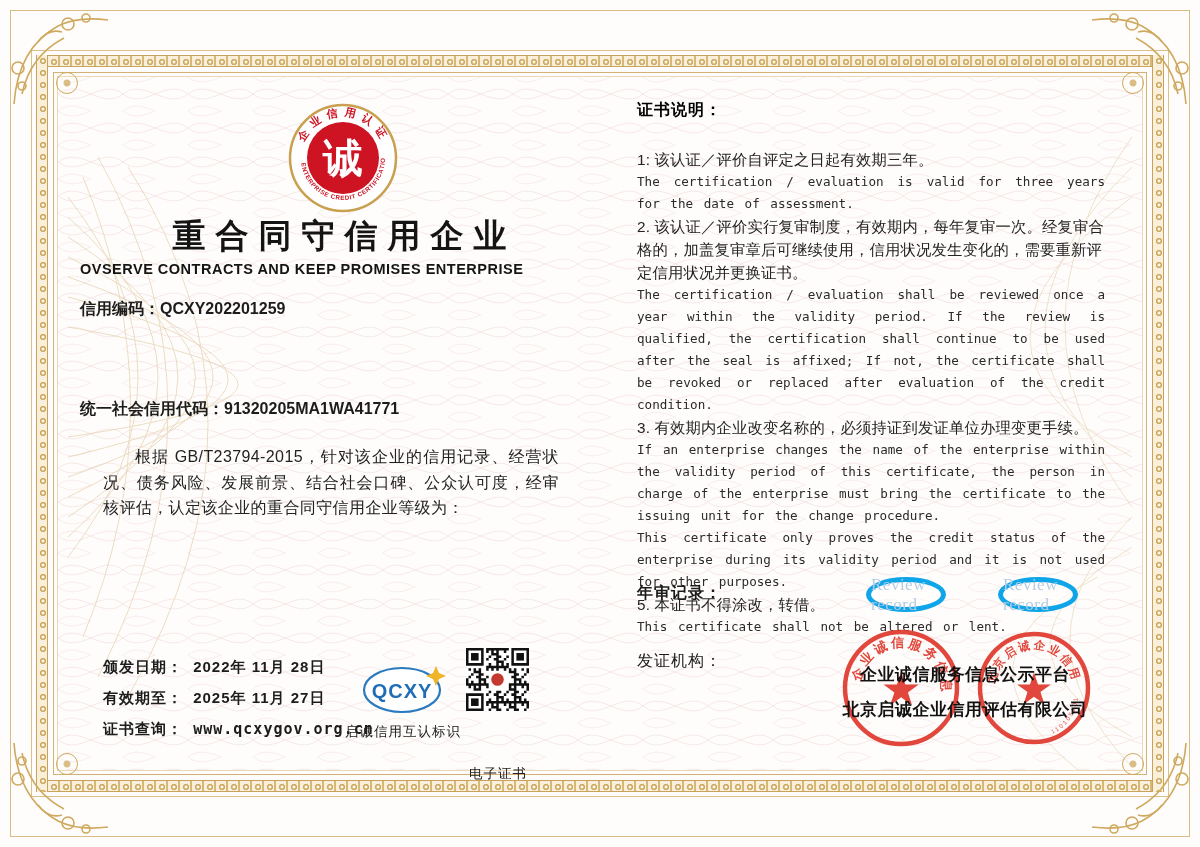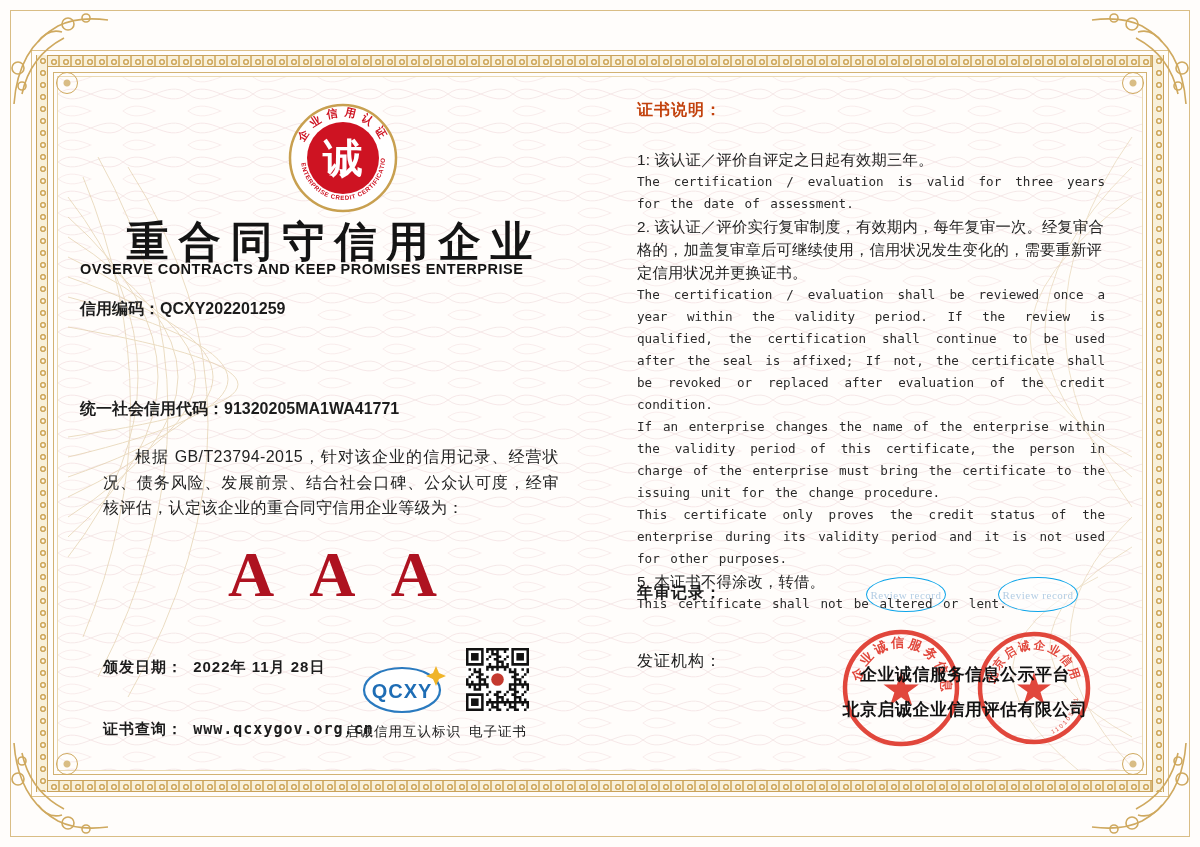--- a/index.html
+++ b/index.html
@@ -27,48 +27,48 @@
              background:radial-gradient(circle, #d9bd85 3px, rgba(0,0,0,0) 4px); }
   .flourish { position:absolute; width:110px; height:110px; }
 
   
   .guilloche { position:absolute; left:58px; top:77px; width:1084px; height:693px; z-index:0; }
 
   
   .abs { position:absolute; }
 
   
-  .title { left:82px; width:505px; top:214px; text-align:center; font-size:42px; font-weight:700;
+  .title { left:92px; width:505px; top:214px; text-align:center; font-size:33px; font-weight:700;
            letter-spacing:10px; color:#141414; z-index:2; }
   .subtitle { left:80px; width:505px; top:261px; font-size:14.5px; font-weight:700;
               letter-spacing:0.5px; color:#141414; z-index:2; }
   .credit-line { left:80px; width:505px; top:299px; text-align:left; font-size:16px; font-weight:700; color:#1c1c1c; z-index:2; }
   .company { left:60px; width:545px; top:340px; text-align:center; font-size:25px; font-weight:700;
              letter-spacing:2px; color:#cc2524; z-index:2; }
   .uscc { left:80px; width:505px; top:399px; font-size:16px; font-weight:700; color:#1c1c1c; z-index:2; }
   .assessment { left:103px; width:456px; top:444px; font-size:16px; line-height:25.5px; text-align:justify;
                 text-indent:2em; color:#222; letter-spacing:0.4px; z-index:2; }
   .grade { left:80px; width:505px; top:538px; text-align:center; font-family:"Liberation Serif","DejaVu Serif",serif;
            font-size:64px; font-weight:700; color:#ae1220; letter-spacing:0.55em; text-indent:0.55em; z-index:2; }
   .date-row { left:103px; font-size:15px; color:#1c1c1c; z-index:2; white-space:nowrap; }
   .date-row .lbl { font-weight:700; letter-spacing:1px; }
   .date-row .val { font-weight:700; margin-left:6px; letter-spacing:1px; }
   .url-val { font-family:"DejaVu Sans Mono","Liberation Mono",monospace; font-weight:700; letter-spacing:0.5px;margin-top:29px; }
   .caption { font-size:13.5px; color:#222; text-align:center; z-index:2; letter-spacing:1px; }
 
   
   .notes { left:637px; top:100px; width:468px; z-index:2; }
-  .notes h3 { font-size:16px; font-weight:700; color:#c2410c; letter-spacing:1px; margin-bottom:27px; }
+  .notes h3 { font-size:16px; font-weight:700; color:#000000; letter-spacing:1px; margin-bottom:27px; }
   .notes .zh { font-size:15.3px; line-height:23px; color:#232323; letter-spacing:0.2px; }
   .notes .en { font-family:"DejaVu Sans Mono","Liberation Mono",monospace; font-size:12.6px; line-height:22px;
                color:#2a2a2a; text-align:justify; word-spacing:3px; }
   .annual-label { left:637px; top:583px; font-size:16px; font-weight:700; color:#1b1b1b; letter-spacing:1px; z-index:2; }
-  .stamp { position:absolute; width:80px; height:35px; border:1px solid #0ea5e9; border-radius:50%;
+  .stamp { position:absolute; width:80px; height:35px; border:5px solid #0ea5e9; border-radius:50%;
            background:rgba(255,255,255,0.55); color:#b3cde4; font-family:"Liberation Serif","DejaVu Serif",serif;
-           font-size:11px; display:flex; align-items:center; justify-content:center; letter-spacing:0.5px; z-index:1; }
+           font-size:17px; display:flex; align-items:center; justify-content:center; letter-spacing:0.5px; z-index:1; }
   .issuer-label { left:637px; top:651px; font-size:16px; font-weight:400; color:#1b1b1b; letter-spacing:1px; z-index:3; }
   .issuer-line { left:757px; width:416px; text-align:center; font-size:17px; font-weight:700; color:#111; z-index:3; letter-spacing:0.5px; }
   .seals { left:830px; top:608px; width:280px; height:165px; z-index:2; opacity:0.92; }
 
   svg text { font-family:"Liberation Sans","DejaVu Sans",sans-serif; }
 </style>
 </head>
 <body>
 
 <div class="page">
@@ -186,25 +186,28 @@
     <span>信用编码：</span><span>QCXY202201259</span>
   </div>
 
 
   <div class="abs uscc">
     <span>统一社会信用代码：</span><span>91320205MA1WA41771</span>
   </div>
 
   <div class="abs assessment">根据 GB/T23794-2015，针对该企业的信用记录、经营状况、债务风险、发展前景、结合社会口碑、公众认可度，经审核评估，认定该企业的重合同守信用企业等级为：</div>
 
-  <div class="abs grade">AAA</div>
 
   <div class="abs date-row" style="top:658px;">
     <span class="lbl">颁发日期：</span>
     <span class="val">2022年 11月 28日</span>
+  </div>
+  <div class="abs date-row" style="top:689px;">
+    <span class="lbl">有效期至：</span>
+    <span class="val">2025年 11月 27日</span>
   </div>
   <div class="abs date-row" style="top:720px;">
     <span class="lbl">证书查询：</span>
     <span class="val url-val">www.qcxygov.org.cn</span>
   </div>
 
   <svg class="abs" style="left:360px;top:662px;z-index:2;" width="90" height="54" viewBox="0 0 90 54">
     <ellipse cx="42" cy="28" rx="38" ry="22" fill="#ffffff" stroke="#2a7abf" stroke-width="2.2"></ellipse>
     <text x="42" y="36" text-anchor="middle" font-size="20" font-weight="bold" fill="#1e6db5" letter-spacing="1">QCXY</text>
     <path d="M76 4 l3 7 7 3 -7 3 -3 7 -3 -7 -7 -3 7 -3 z" fill="#f0b429"></path>
@@ -220,28 +223,29 @@
       <path d="M0 0 h7 v7 h-7 z M1 1 v5 h5 v-5 z" fill-rule="evenodd"></path>
       <rect x="2" y="2" width="3" height="3"></rect>
       <path d="M18 0 h7 v7 h-7 z M19 1 v5 h5 v-5 z" fill-rule="evenodd"></path>
       <rect x="20" y="2" width="3" height="3"></rect>
       <path d="M0 18 h7 v7 h-7 z M1 19 v5 h5 v-5 z" fill-rule="evenodd"></path>
       <rect x="2" y="20" width="3" height="3"></rect>
     </g>
     <circle cx="12.5" cy="12.5" r="3.4" fill="#ffffff"></circle>
     <circle cx="12.5" cy="12.5" r="2.5" fill="#c43a30"></circle>
   </svg>
-  <div class="abs caption" style="left:458px;top:723px;width:80px;">电子证书</div>
+  <div class="abs caption" style="left:458px;top:765px;width:80px;">电子证书</div>
 
   <div class="abs notes">
     <h3>证书说明：</h3>
     <p class="zh">1: 该认证／评价自评定之日起有效期三年。</p>
     <p class="en">The certification / evaluation is valid for three years for the date of assessment.</p>
     <p class="zh">2. 该认证／评价实行复审制度，有效期内，每年复审一次。经复审合格的，加盖复审章后可继续使用，信用状况发生变化的，需要重新评定信用状况并更换证书。</p>
     <p class="en">The certification / evaluation shall be reviewed once a year within the validity period. If the review is qualified, the certification shall continue to be used after the seal is affixed; If not, the certificate shall be revoked or replaced after evaluation of the credit condition.</p>
+    <p class="zh">3. 有效期内企业改变名称的，必须持证到发证单位办理变更手续。</p>
     <p class="en">If an enterprise changes the name of the enterprise within the validity period of this certificate, the person in charge of the enterprise must bring the certificate to the issuing unit for the change procedure.</p>
     <p class="en">This certificate only proves the credit status of the enterprise during its validity period and it is not used for other purposes.</p>
     <p class="zh">5. 本证书不得涂改，转借。</p>
     <p class="en">This certificate shall not be altered or lent.</p>
   </div>
 
   <div class="abs annual-label">年审记录：</div>
   <div class="stamp" style="left:866px;top:577px;">Review record</div>
   <div class="stamp" style="left:998px;top:577px;">Review record</div>
 

